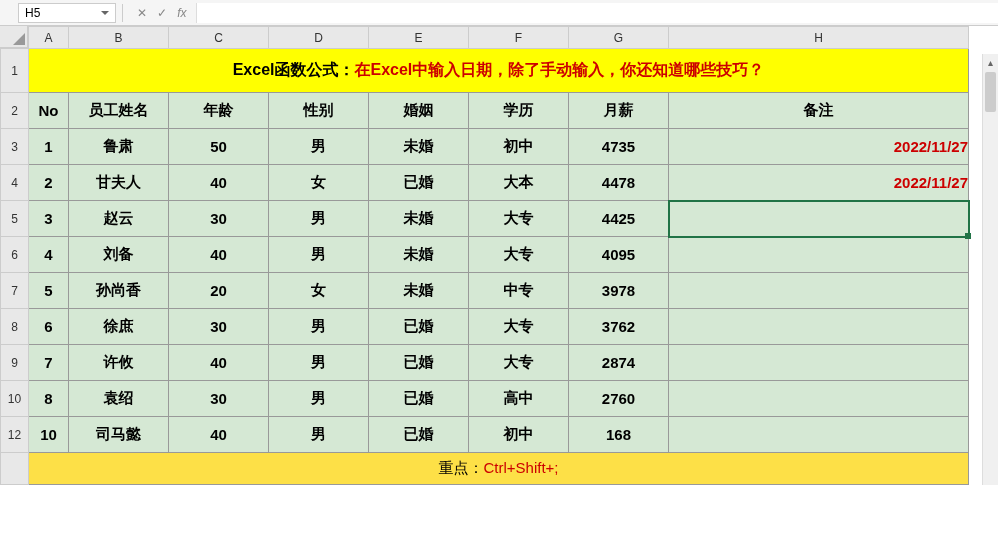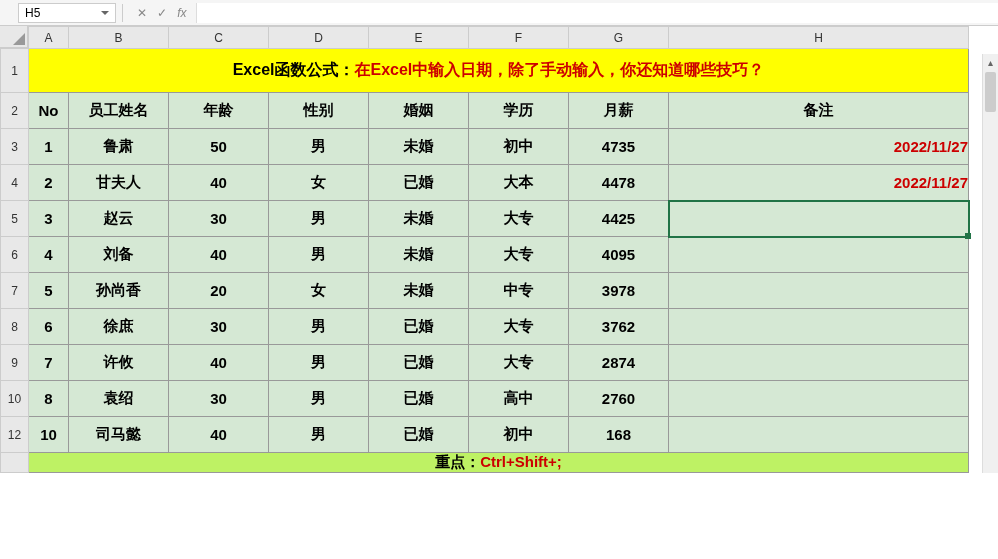--- a/index.html
+++ b/index.html
@@ -34,21 +34,21 @@
     
     .title-row td { background: #ffff00; font-weight: bold; height: 44px; font-size: 16px; }
     .title-text .black { color: #000; }
     .title-text .red { color: #cc0000; }
     
     .header-row td { background: #d5e8d4; font-weight: bold; font-size: 15px; }
     .data-row td { background: #d5e8d4; font-weight: bold; font-size: 15px; }
     .data-row .no-cell { font-weight: bold; }
     .red-date { color: #cc0000; font-weight: bold; text-align: right; }
     
-    .footer-row td { background: #bef264; font-weight: bold; height: 20px; }
+    .footer-row td { background: #fde047; font-weight: normal; height: 32px; }
     .footer-row .black { color: #000; }
     .footer-row .red { color: #cc0000; }
     
     .selected { outline: 2px solid #217346; outline-offset: -1px; position: relative; }
     .selected::after { content: ""; position: absolute; right: -3px; bottom: -3px; width: 6px; height: 6px; background: #217346; }
     
     .scrollbar-v { position: absolute; right: 0; top: 28px; width: 16px; bottom: 0; background: #f0f0f0; border-left: 1px solid #ddd; }
     .scrollbar-v .arrow { height: 16px; display: flex; align-items: center; justify-content: center; color: #666; font-size: 10px; }
     .scrollbar-v .thumb { background: #ccc; margin: 2px; border-radius: 2px; height: 40px; }
   </style>

